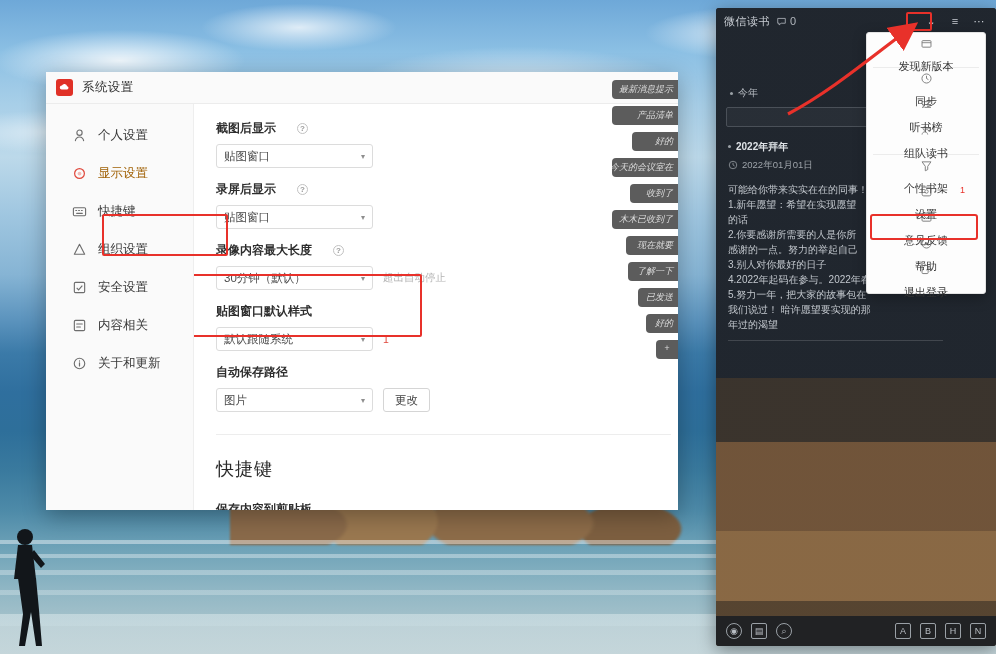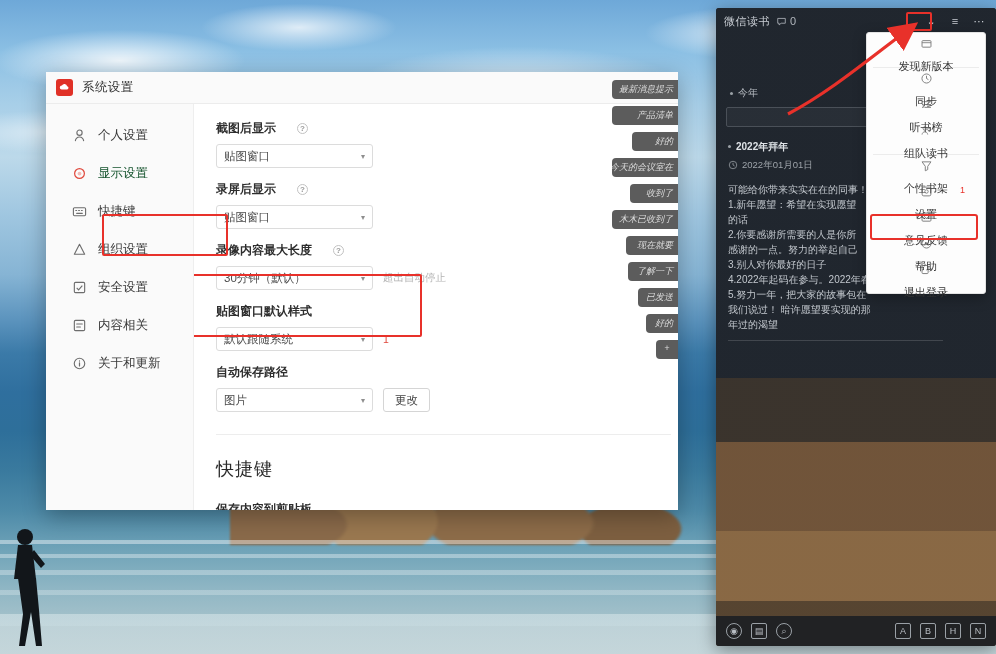--- a/index.html
+++ b/index.html
@@ -85,21 +85,21 @@
     width:148px; background:#fafafa; border-right:1px solid #eeeeee;
     padding-top:12px; flex-shrink:0;
   }
   .nav-item {
     display:flex; align-items:center; gap:11px;
     height:37px; padding-left:20px; margin:1px 6px;
     font-size:12.5px; color:#3a3a3a; border-radius:4px; cursor:pointer;
     position:relative;
   }
   .nav-item .nav-ico { width:15px; height:15px; flex-shrink:0; opacity:.8; }
-  .nav-item.active { color:#14532d; }
+  .nav-item.active { color:#a16207; }
   .nav-item.active .nav-ico { opacity:1; }
   
   #nav-highlight {
     position:absolute; left:56px; top:142px; width:126px; height:42px;
     border:2.5px solid #e8312a; border-radius:2px; pointer-events:none; z-index:6;
   }
 
   #settings-content {
     flex:1; padding:16px 20px 0 22px; overflow:hidden; position:relative;
     background:#fff;

